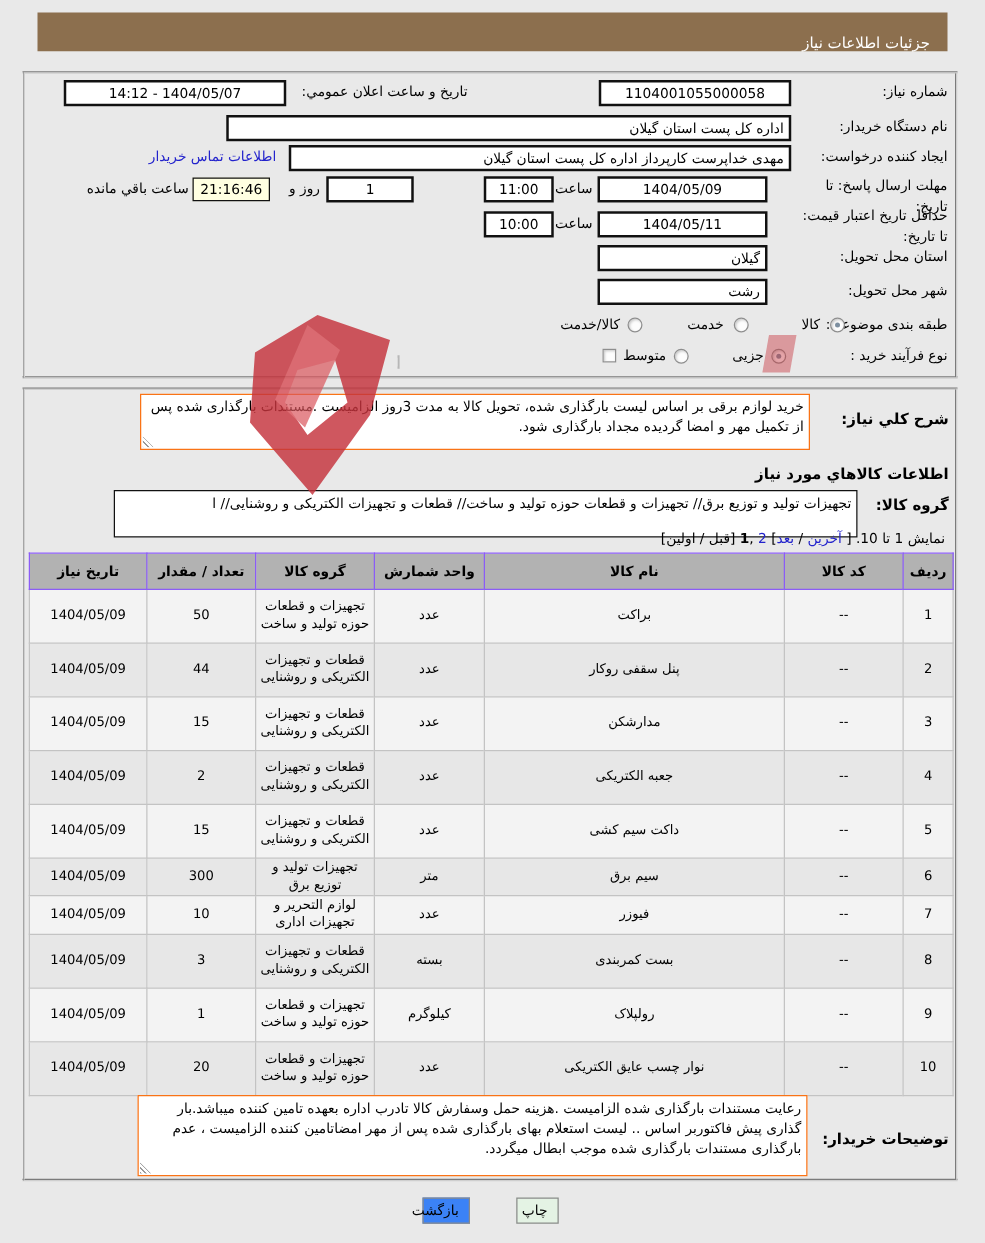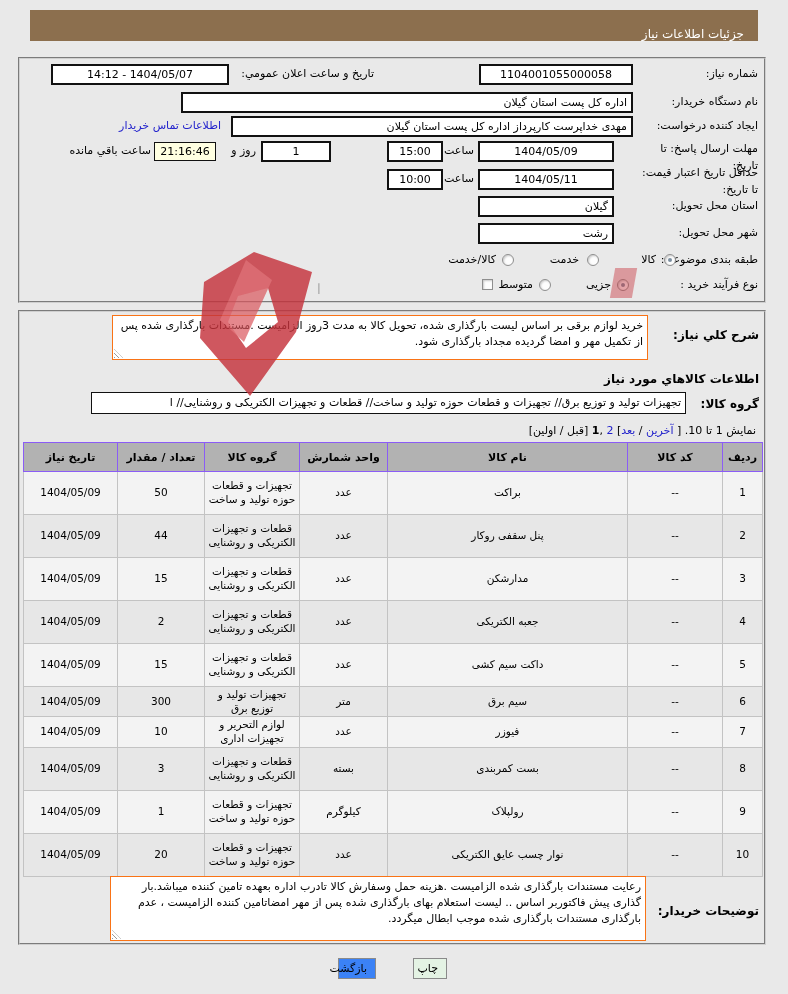--- a/index.html
+++ b/index.html
@@ -93,21 +93,21 @@
   <span class="lbl" style="top:36px;right:6px;">نام دستگاه خریدار:</span>
   <div class="tb" style="top:33px;right:131px;width:452px;">اداره کل پست استان گیلان</div>
 
   <span class="lbl" style="top:60px;right:6px;">ایجاد کننده درخواست:</span>
   <div class="tb" style="top:57px;right:131px;width:402px;">مهدی  خداپرست  کارپرداز  اداره کل پست استان گیلان</div>
   <a class="link lbl" style="top:60px;right:543px;">اطلاعات تماس خریدار</a>
 
   <span class="lbl wrap" style="top:82px;right:6px;width:102px;line-height:1.5;">مهلت ارسال پاسخ: تا تاریخ:</span>
   <div class="tb center" style="top:82px;right:150px;width:136px;">1404/05/09</div>
   <span class="lbl" style="top:85px;right:290px;">ساعت</span>
-  <div class="tb center" style="top:82px;right:321px;width:56px;">15:00</div>
+  <div class="tb center" style="top:82px;right:321px;width:56px;">11:00</div>
   <div class="tb center" style="top:82px;right:433px;width:70px;">1</div>
   <span class="lbl" style="top:85px;right:508px;">روز و</span>
   <div class="tb center cream thin" style="top:83px;right:548px;width:62px;height:19px;">21:16:46</div>
   <span class="lbl" style="top:85px;right:613px;">ساعت باقي مانده</span>
 
   <span class="lbl wrap" style="top:106px;right:6px;width:118px;line-height:1.5;">حداقل تاریخ اعتبار قیمت: تا تاریخ:</span>
   <div class="tb center" style="top:110px;right:150px;width:136px;">1404/05/11</div>
   <span class="lbl" style="top:113px;right:290px;">ساعت</span>
   <div class="tb center" style="top:110px;right:321px;width:56px;">10:00</div>
 
@@ -134,21 +134,21 @@
   <span class="lbl" style="top:219px;right:288px;margin-top:42px;">پرداخت تمام یا بخشی از مبلغ خرید،از محل "اسناد خزانه اسلامی" خواهد بود.</span>
 </div>
 
 <div class="panel" id="panel-main">
   <span class="lbl b" style="top:16px;right:5px;font-size:12px;">شرح کلي نیاز:</span>
   <div class="ta" style="top:3px;right:116px;width:536px;height:45px;">خرید لوازم برقی بر اساس لیست بارگذاری شده، تحویل کالا به  مدت 3روز الزامیست .مستندات بارگذاری شده پس از تکمیل مهر و امضا گردیده  مجداد بارگذاری شود.</div>
 
   <span class="lbl b" style="top:60px;right:5px;font-size:12px;">اطلاعات کالاهاي مورد نیاز</span>
 
   <span class="lbl b" style="top:85px;right:5px;font-size:12px;">گروه کالا:</span>
-  <div class="tb thin" style="top:80px;right:78px;width:595px;height:22px;line-height:20px;">تجهیزات تولید و توزیع برق// تجهیزات و قطعات حوزه تولید و ساخت// قطعات و تجهیزات الکتریکی و روشنایی// ا</div>
+  <div class="tb thin" style="top:80px;right:78px;width:595px;height:38px;line-height:20px;">تجهیزات تولید و توزیع برق// تجهیزات و قطعات حوزه تولید و ساخت// قطعات و تجهیزات الکتریکی و روشنایی// ا</div>
 
   <div class="pagination" style="top:112px;">
     <span>نمایش 1 تا 10. [ </span><a class="link">آخرین</a><span> / </span><a class="link">بعد</a><span>] </span><a class="link">2</a><span> ,</span><span class="b">1</span><span> [قبل / اولین]</span>
   </div>
 
   <table class="goods">
     <colgroup>
       <col style="width:40px">
         <col style="width:95px">
         <col style="width:240px">

